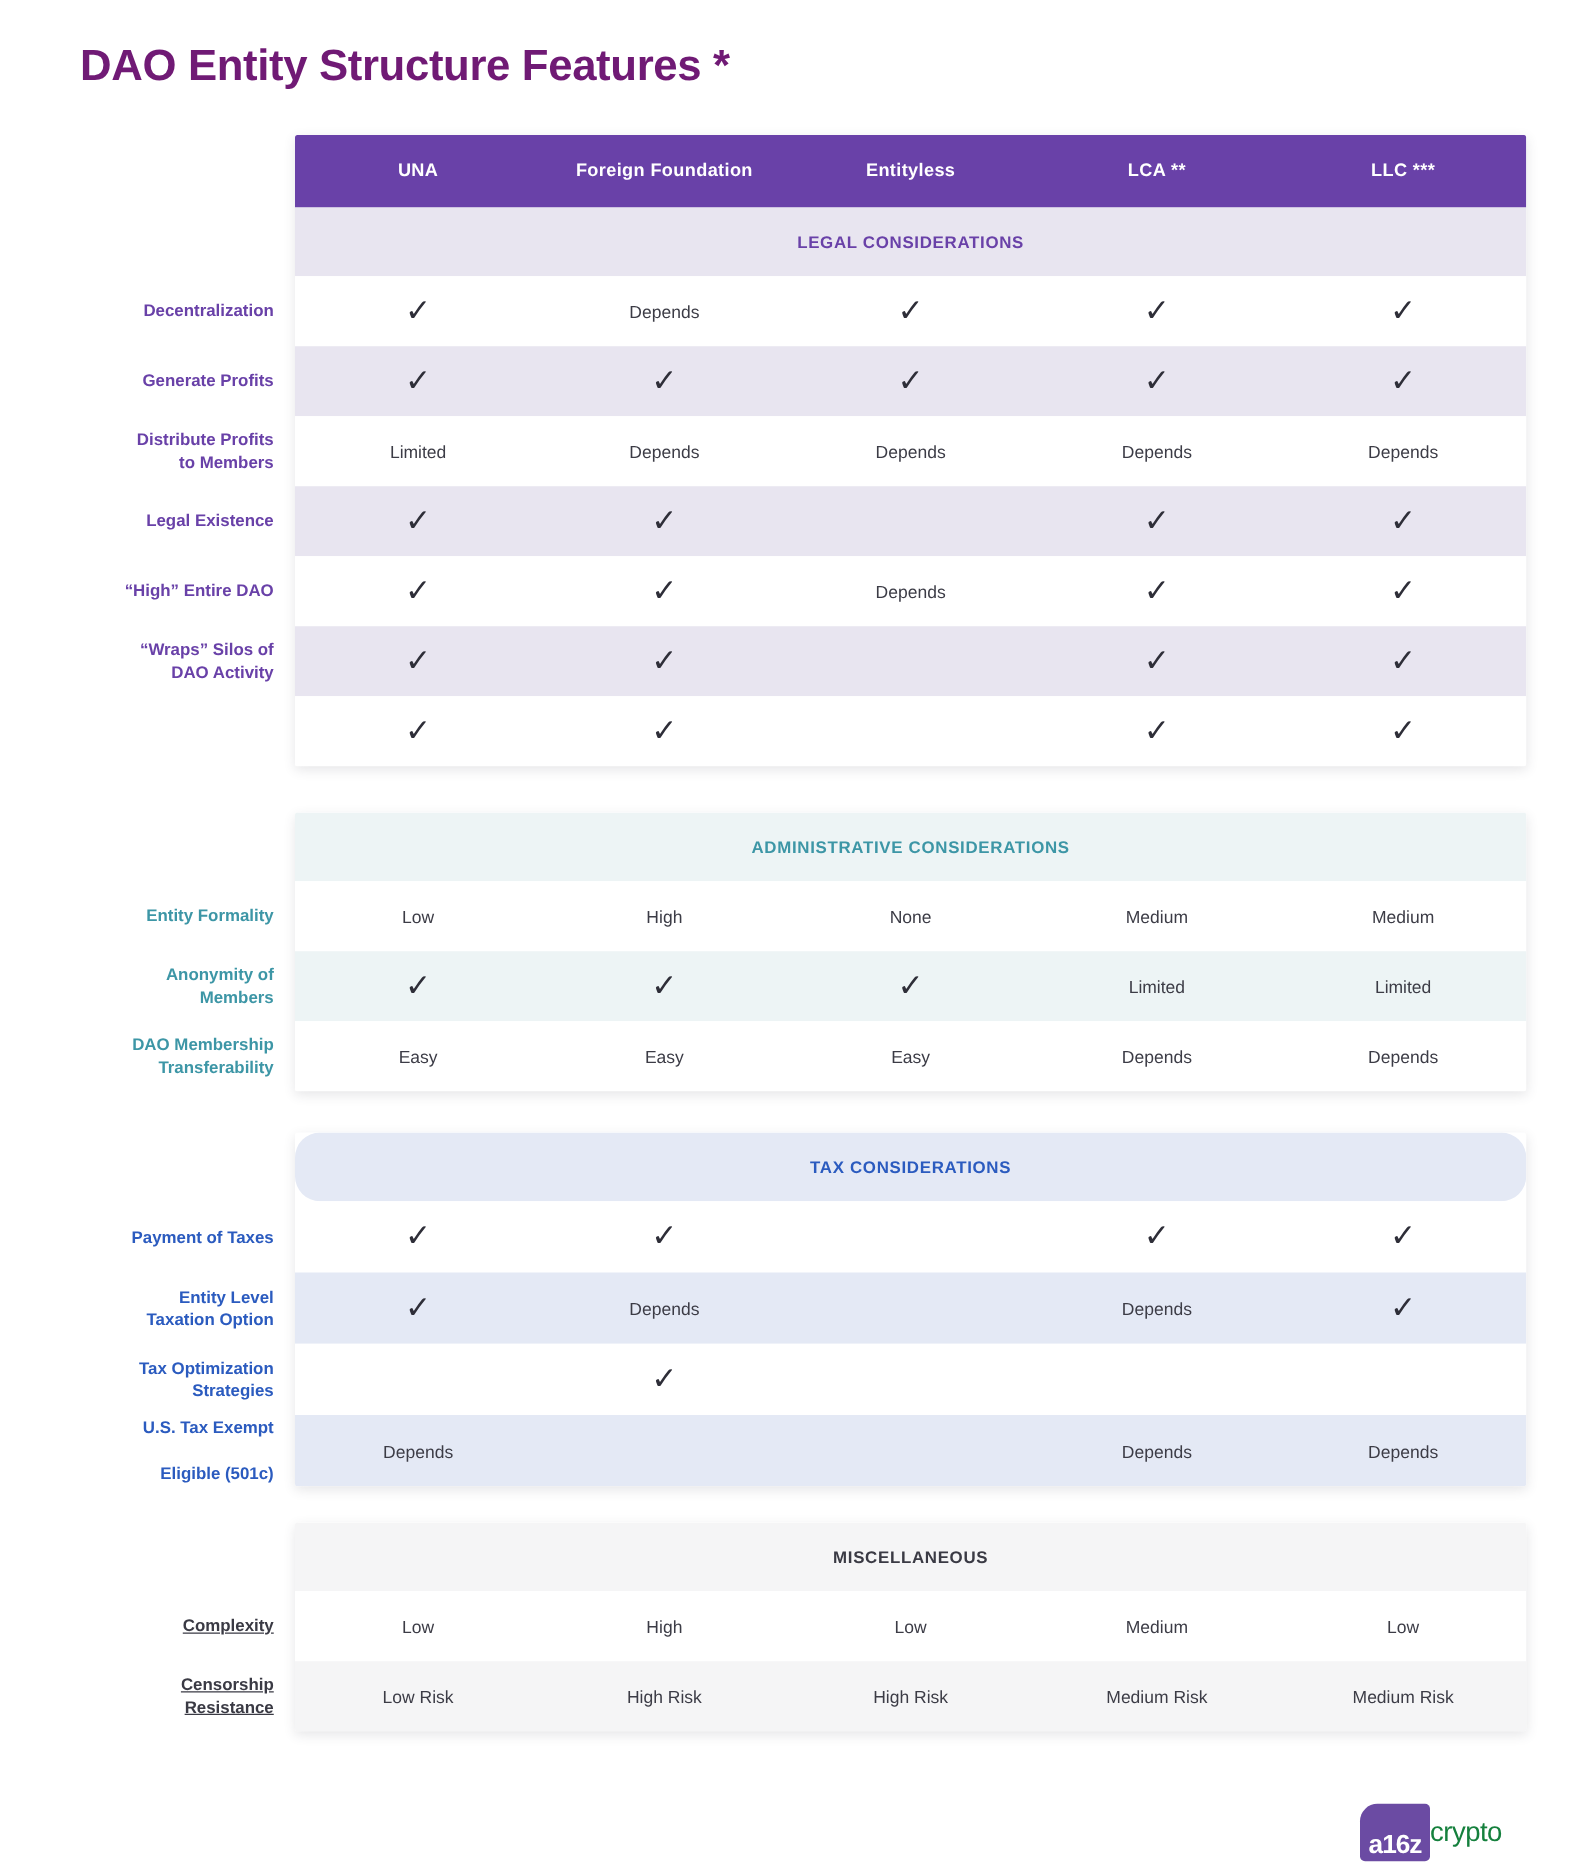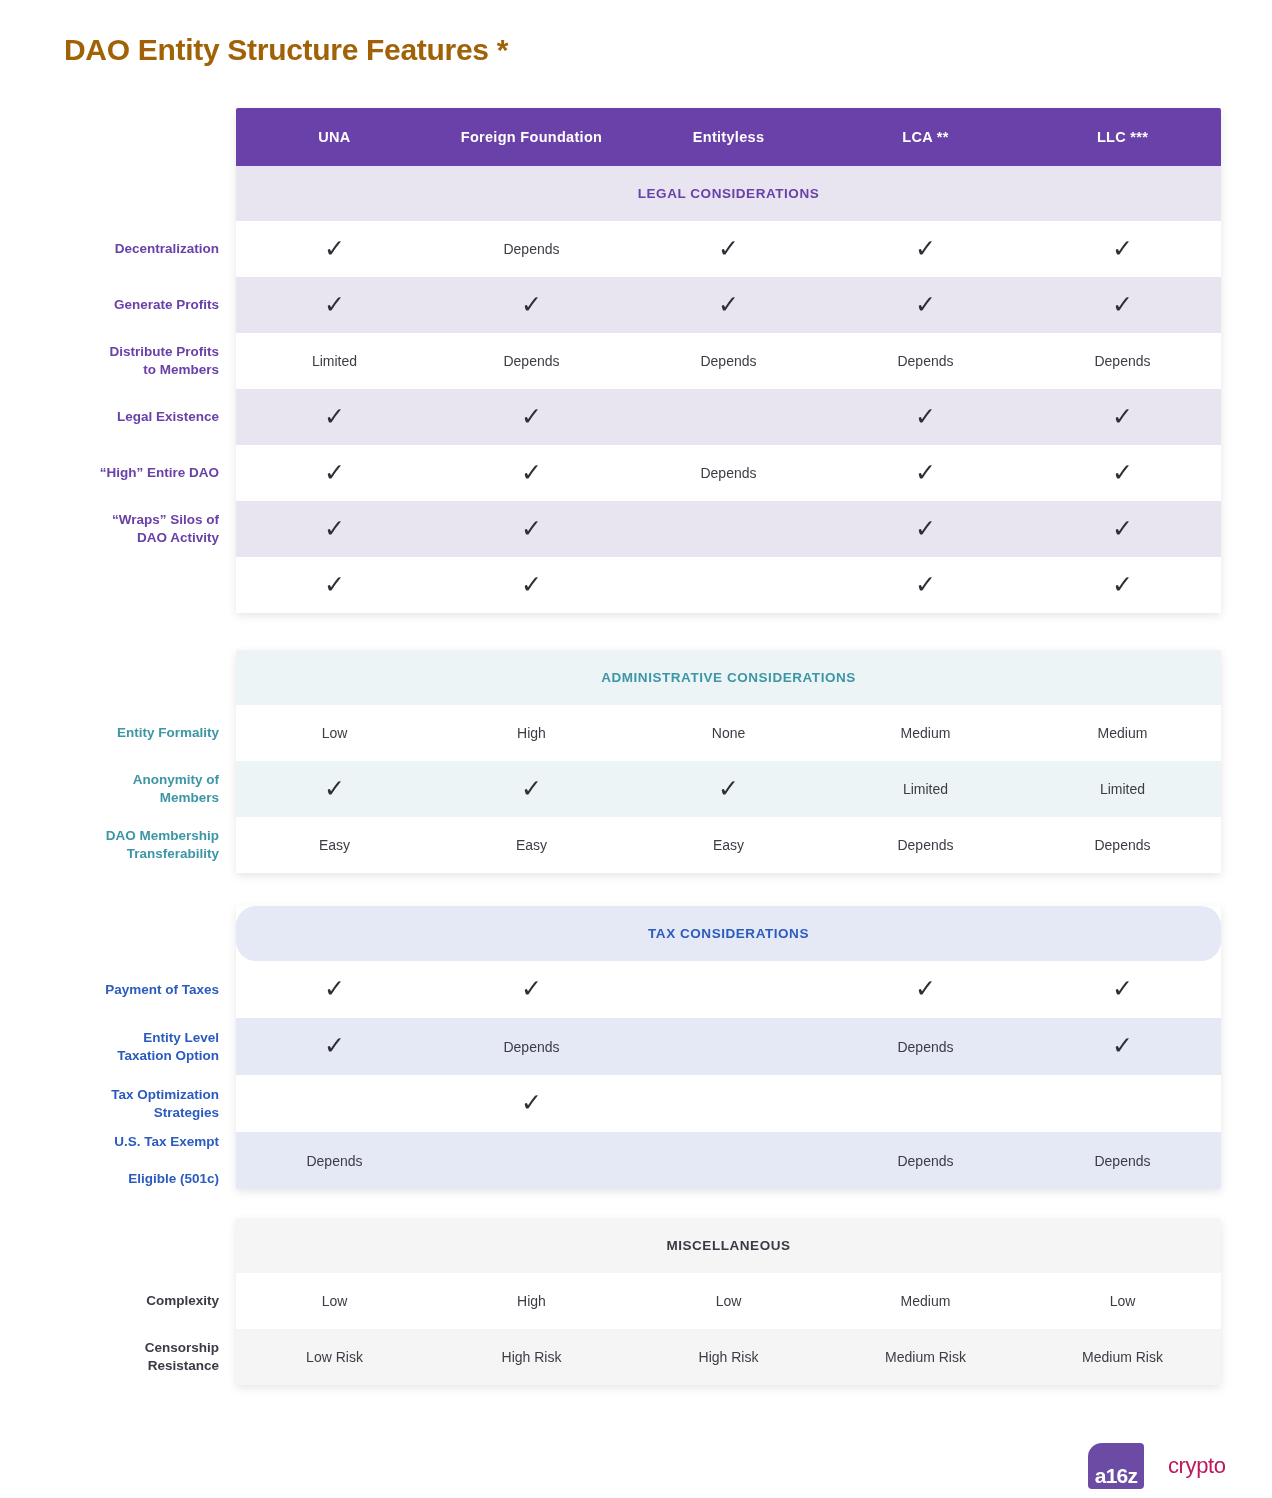--- a/index.html
+++ b/index.html
@@ -11,23 +11,23 @@
     font-family: "Liberation Sans", sans-serif;
     position: relative;
     overflow: hidden;
   }
 
   
   .page-title {
     position: absolute;
     left: 64px;
     top: 33px;
-    font-size: 30px;
+    font-size: 35px;
     font-weight: bold;
-    color: #a16207;
+    color: #701a75;
     letter-spacing: -0.3px;
     white-space: nowrap;
   }
 
   .rlabel {
     text-align: right;
     padding-right: 17px;
     font-size: 13.5px;
     font-weight: bold;
     line-height: 1.32;
@@ -117,21 +117,21 @@
   .t-teal .banner { background: #edf4f5; color: #3d96a6; }
   .t-teal .alt    { background: #edf4f5; }
   .t-teal .lbl    { color: #3d96a6; }
 
   .t-blue .banner { background: #e4e9f5; color: #2b5bbf; border-radius: 20px; }
   .t-blue .alt    { background: #e4e9f5; }
   .t-blue .lbl    { color: #2b5bbf; padding-left: 12px; }
 
   .t-gray .banner { background: #f5f5f6; color: #3a3a44; }
   .t-gray .alt    { background: #f5f5f6; }
-  .t-gray .lbl    { color: #3a3a44; }
+  .t-gray .lbl    { color: #3a3a44; text-decoration: underline; }
 
   .white { background: #ffffff; }
 
   
   .logo {
     position: absolute;
     left: 1088px;
     top: 1443px;
     display: flex;
     align-items: center;
@@ -147,23 +147,23 @@
     padding-bottom: 3px;
   }
   .logo-mark span {
     color: #ffffff;
     font-size: 21px;
     font-weight: bold;
     letter-spacing: -0.8px;
     line-height: 1;
   }
   .logo-word {
-    color: #be185d;
+    color: #15803d;
     font-size: 22px;
-    margin-left: 24px;
+    margin-left: 0;
     letter-spacing: -0.4px;
   }
 </style>
 </head>
 <body>
 
 <h1 class="page-title">DAO Entity Structure Features *</h1>
 
 <div id="sections-root">
     <div class="section t-purple" style="top: 108px;">

